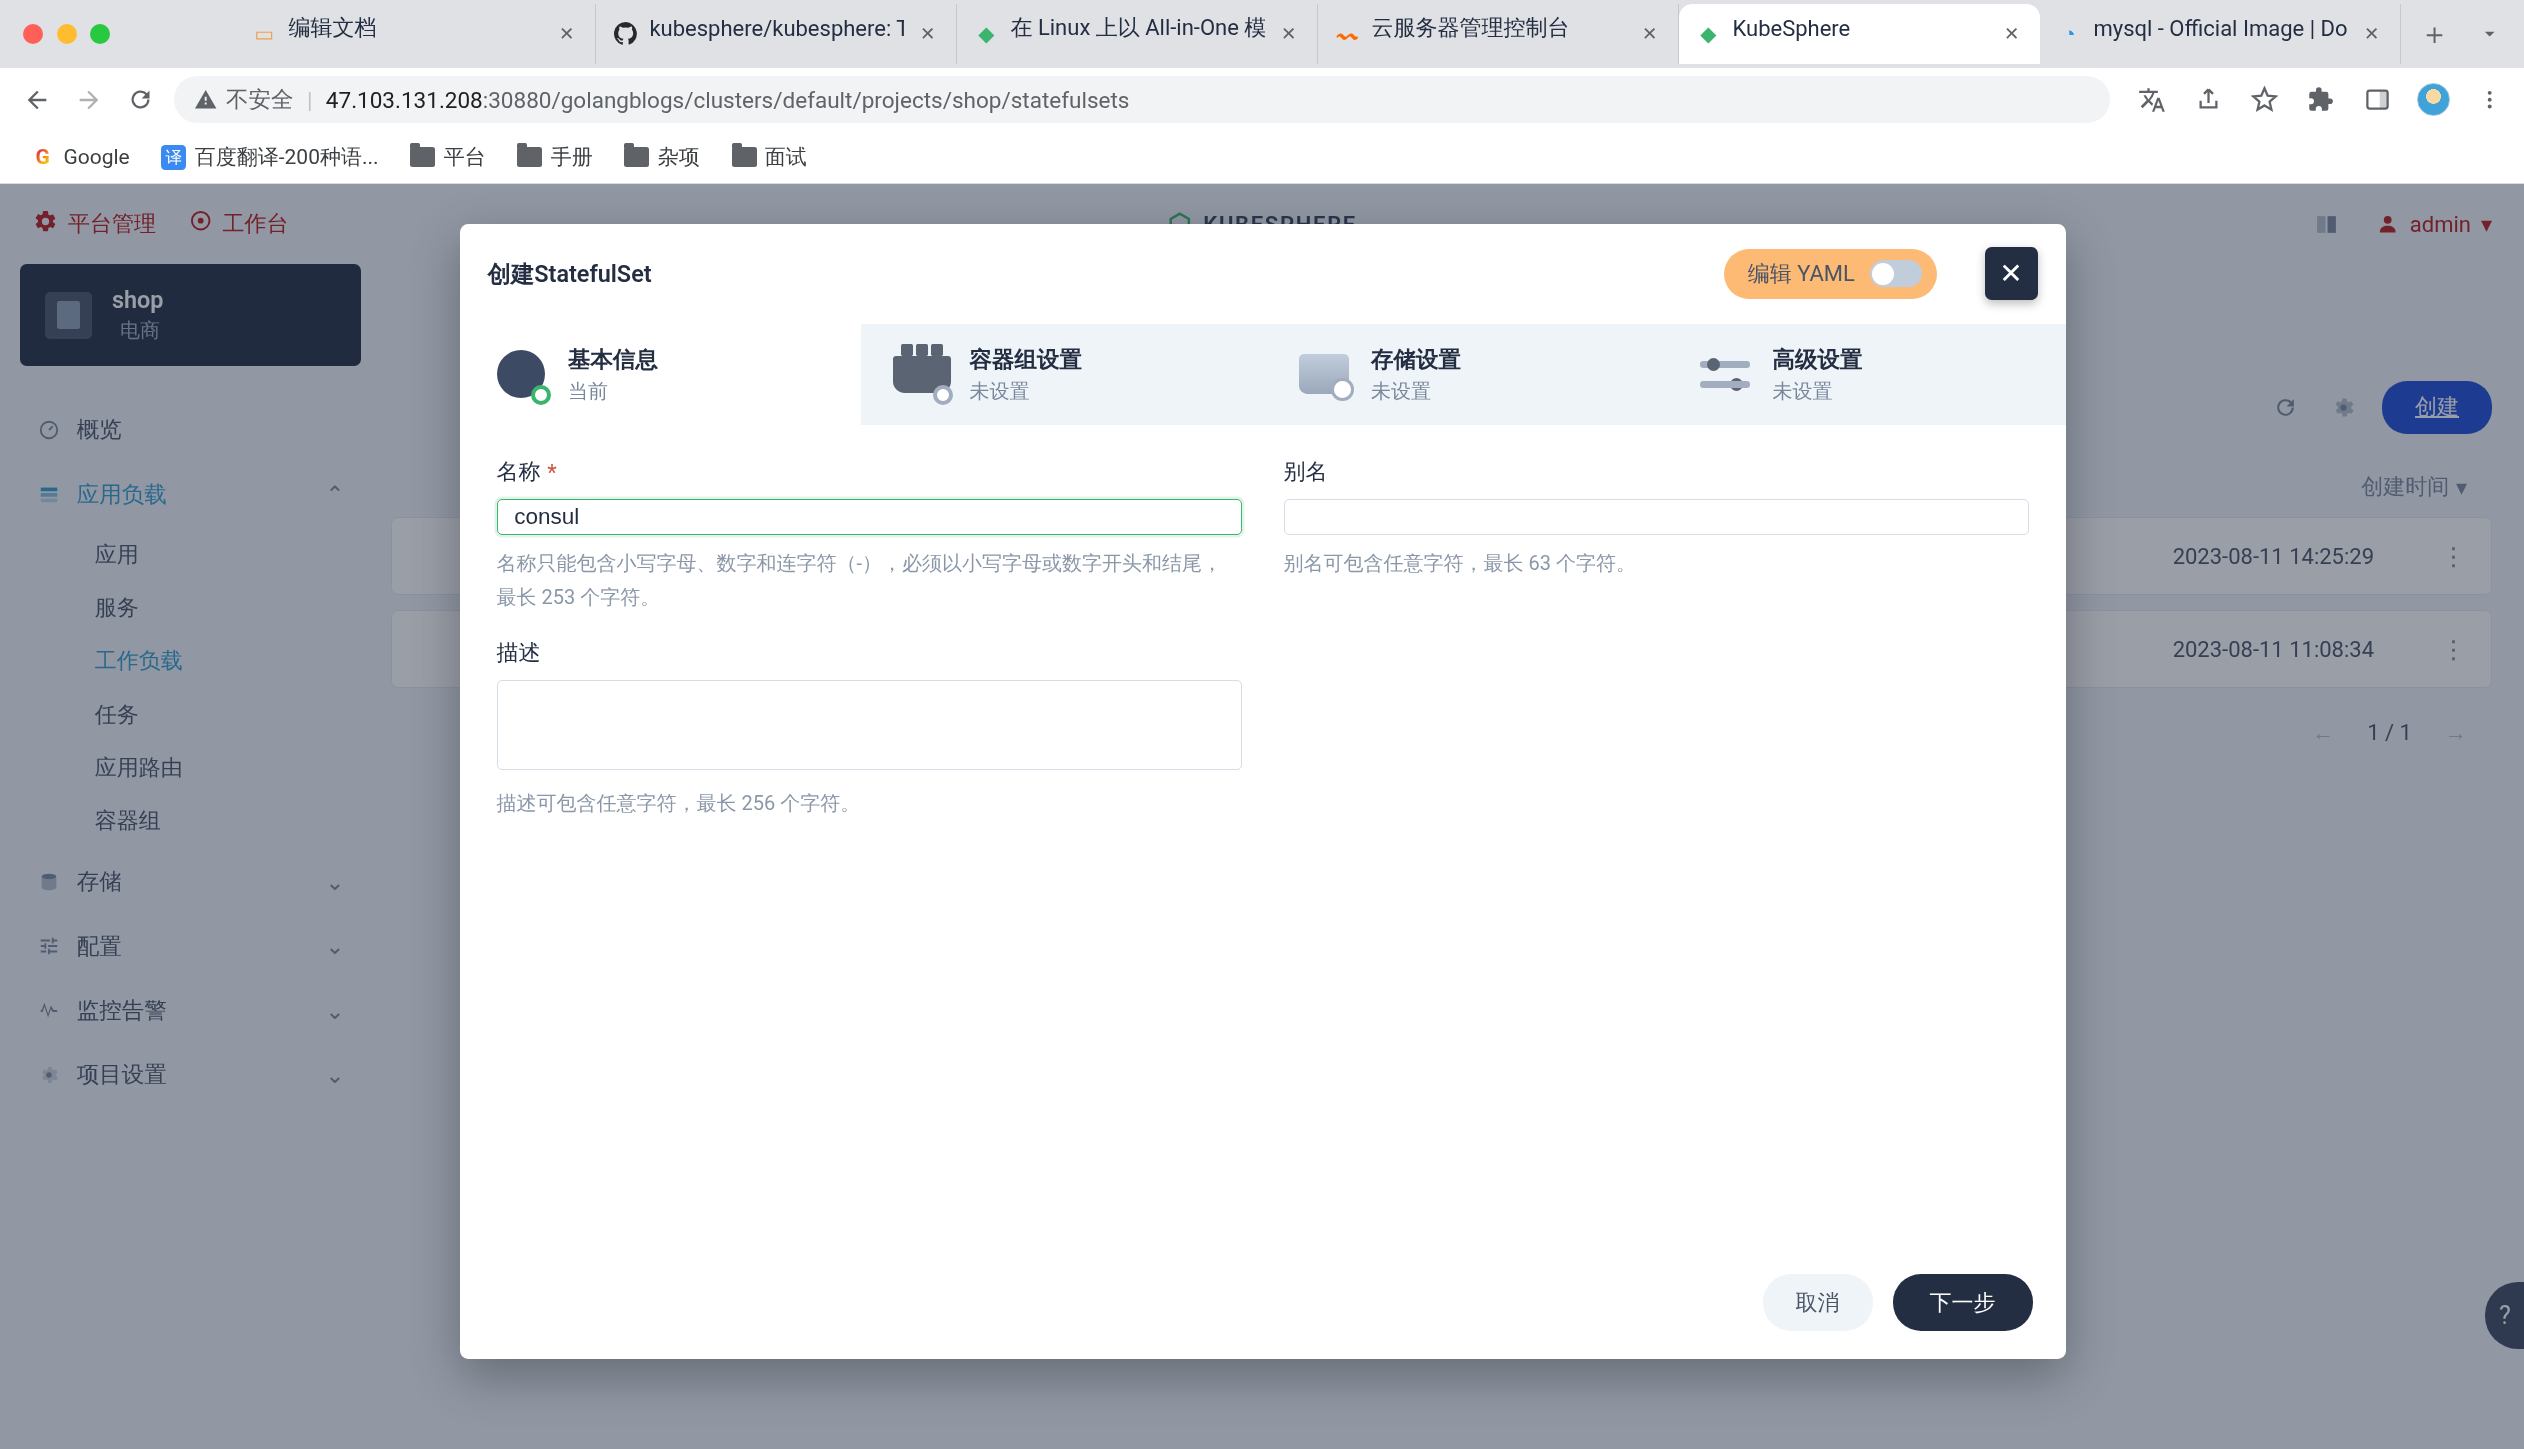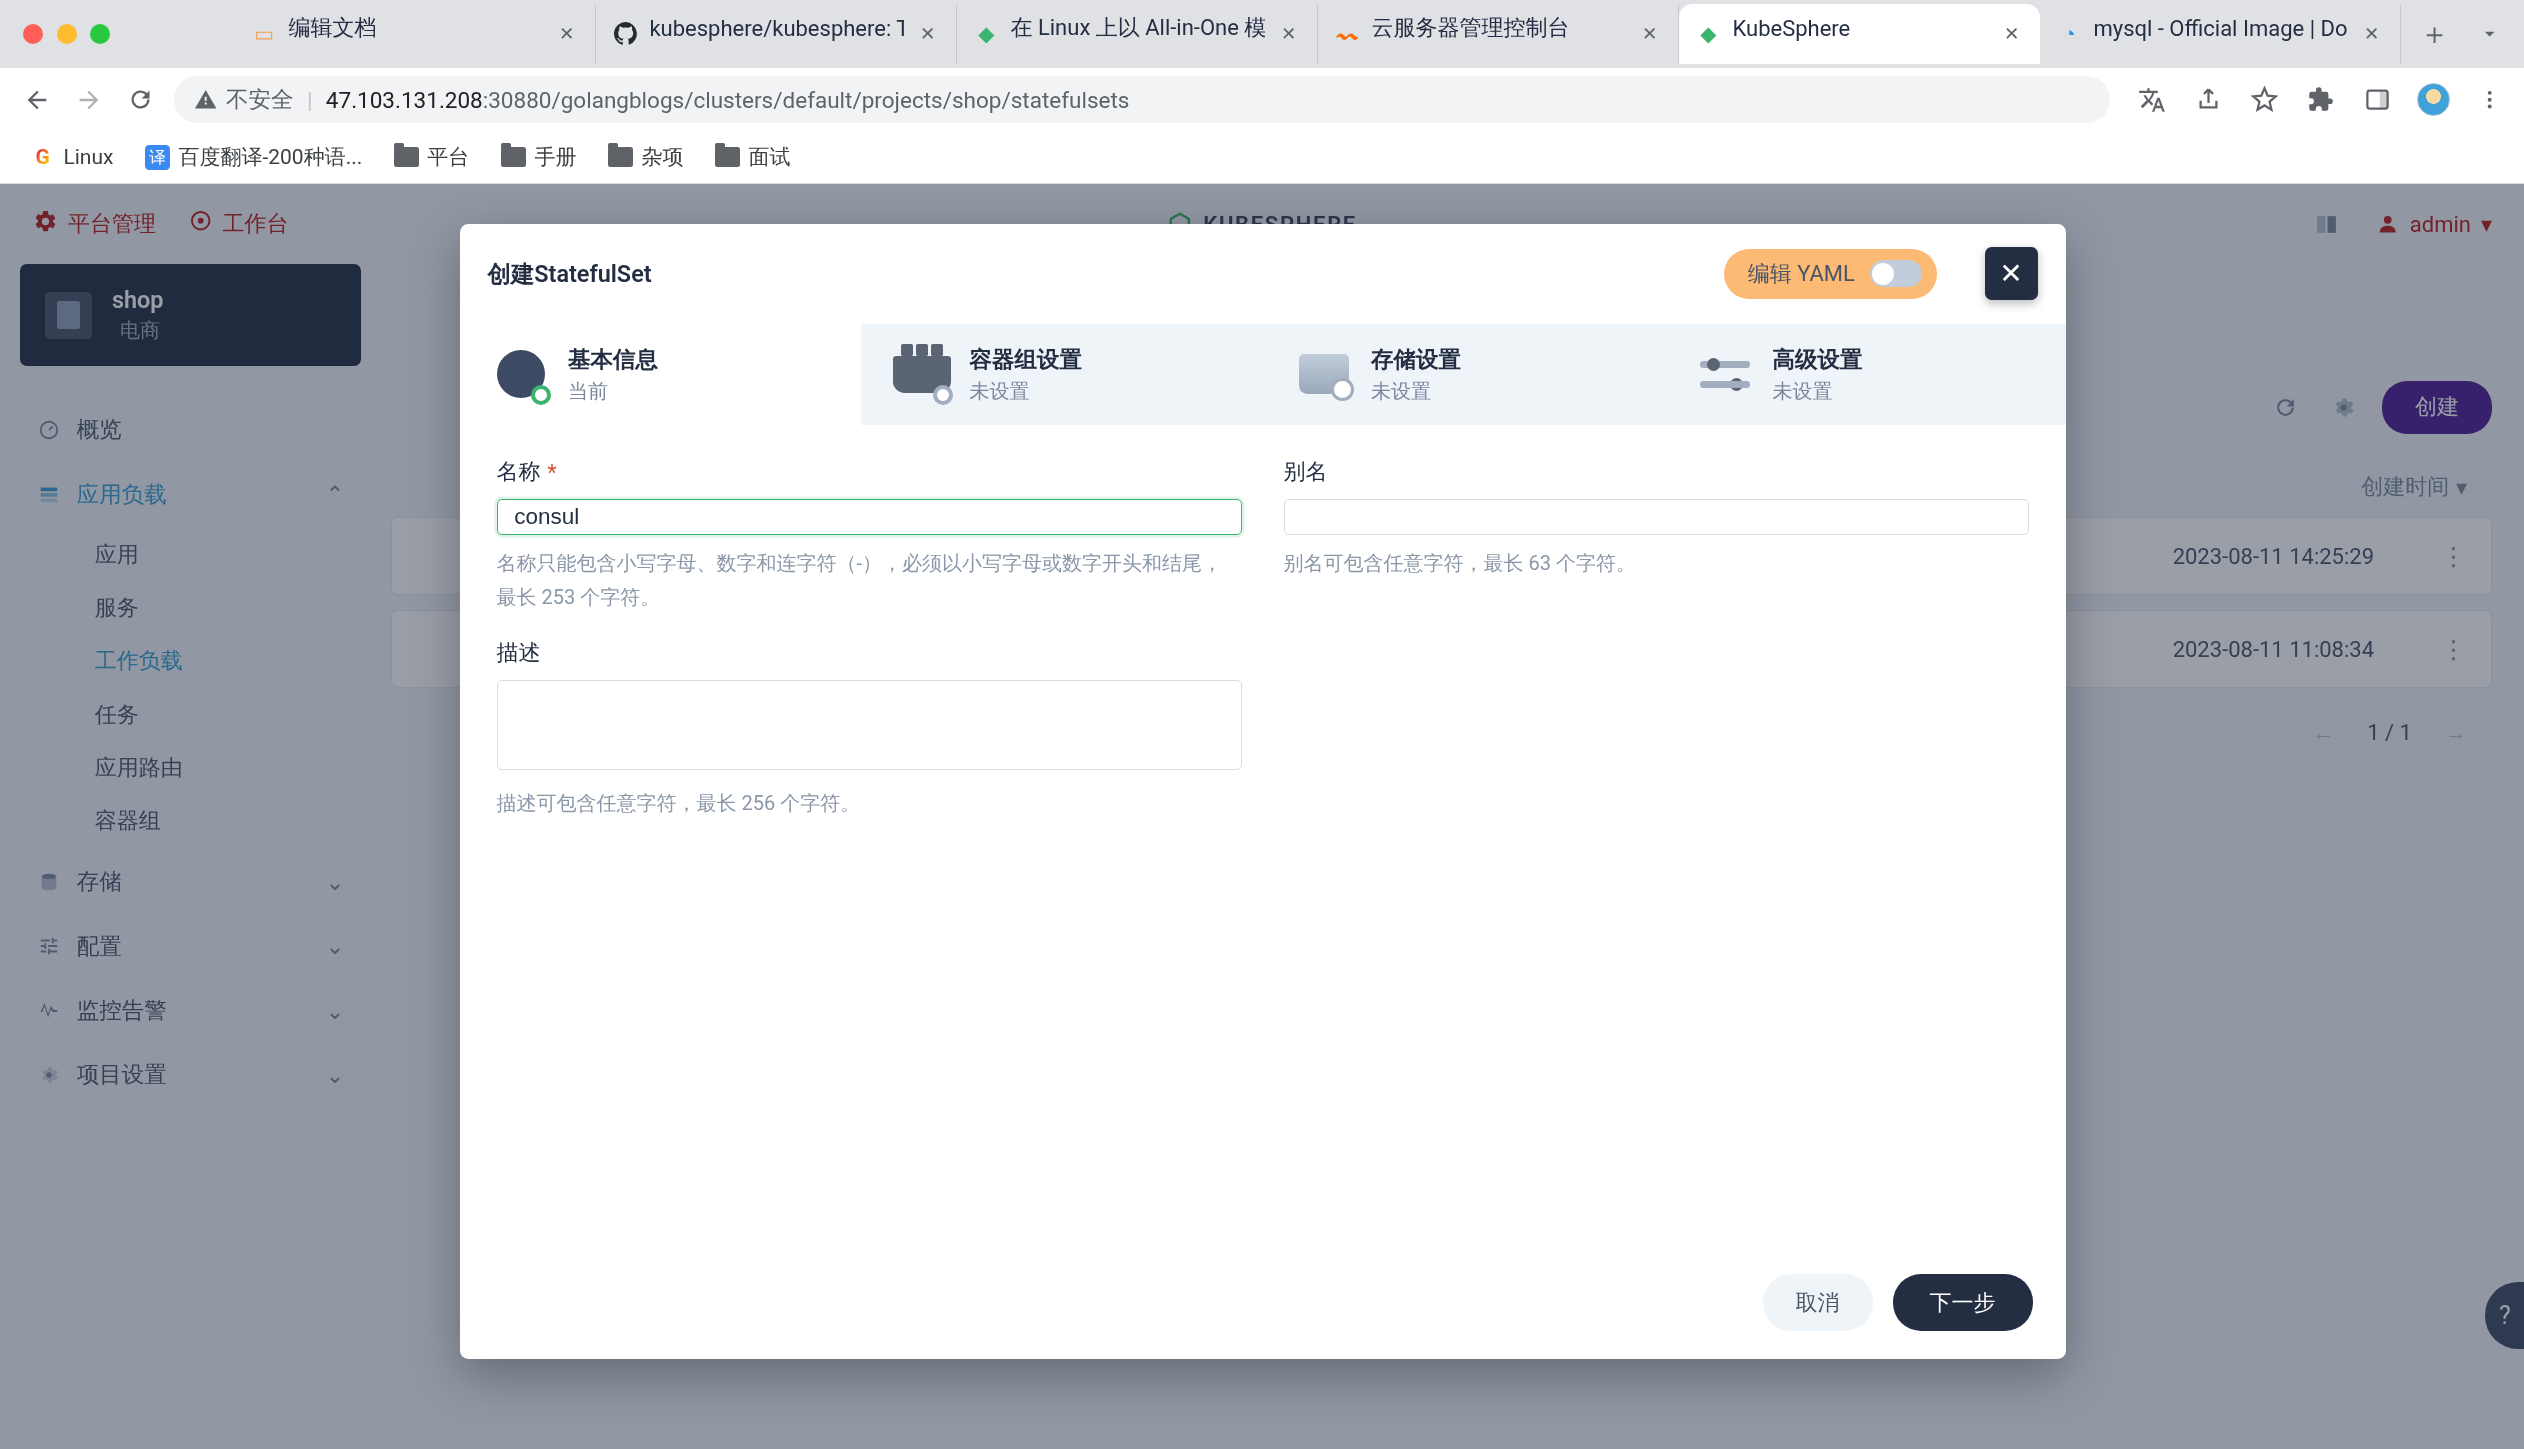--- a/index.html
+++ b/index.html
@@ -55,21 +55,21 @@
   .nav-item .chev { margin-left:auto; color:#79879c; }
   .nav-item.selected { color:#329dce; }
   .nav-sub { padding-left: 58px; font-size:22px; color:#4a5568; }
   .nav-sub .nav-item { padding:11.7px 16.7px; font-size:22px;}
   .nav-sub .nav-item.active { color:#329dce; }
   .nic { width:25px;height:25px; display:flex;align-items:center;justify-content:center; color:#79879c;}
 
   .main { flex:1; padding: 0 33px 33px 10px; }
   .toolbar { display:flex; align-items:center; gap:20px; margin: 16.7px 0 23.4px; }
   .roundico { width:38px;height:38px; border-radius:50%; display:flex;align-items:center;justify-content:center; color:#79879c;}
-  .btn-primary { background:#4c1d95; color:#fff; border-radius:25px; padding:11.7px 33px; font-size:22px; }
+  .btn-primary { background:#1d4ed8; color:#fff; border-radius:25px; padding:11.7px 33px; font-size:22px;text-decoration:underline; }
   .table-head { display:flex; align-items:center; padding: 15px 25px; color:#79879c; font-size:22px;}
   .table-head .col-time { margin-left:auto; display:flex;align-items:center;gap:6.7px;}
   .row { background:#fff; border:0.8px solid #e3e9ef; border-radius:6.7px; display:flex; align-items:center; padding:23.4px 25px; margin-bottom:15px; color:#4a5568;}
   .row .time { margin-left:auto; margin-right: 67px;}
   .row .more { color:#79879c; font-size:25px;}
   .pager { display:flex; align-items:center; justify-content:flex-end; gap:33px; padding:16.7px 25px; color:#4a5568; font-size:22px;}
 
   
   .overlay { position:absolute; inset:0; background:rgba(30,40,60,0.45); display:flex; align-items:flex-start; justify-content:center; }
   .modal { width: 1606px; background:#fff; border-radius:8.3px; margin-top: 40px; display:flex; flex-direction:column; box-shadow: 0 16.7px 50px rgba(0,0,0,0.3); overflow:hidden;}
@@ -232,21 +232,21 @@
             <circle cx="12" cy="12" r="2" fill="currentColor"></circle>
             <circle cx="12" cy="19" r="2" fill="currentColor"></circle>
           </svg>
         </div>
     </div>
   </div>
 
   <div class="bookbar">
     <div class="bm">
         <span class="ficon" style="font-weight:700;background:linear-gradient(135deg,#4285f4,#ea4335,#fbbc05,#34a853);-webkit-background-clip:text;color:transparent">G</span>
-        <span>Linux</span>
+        <span>Google</span>
       </div>
     <div class="bm">
         <span class="ficon" style="background:#3b8af2;color:#fff;border-radius:4.2px;font-size:16.7px">译</span>
         <span>百度翻译-200种语...</span>
       </div>
     <div class="bm">
         <span class="ficon">
           <span class="folder-ic"></span>
         </span>
         <span>平台</span>

